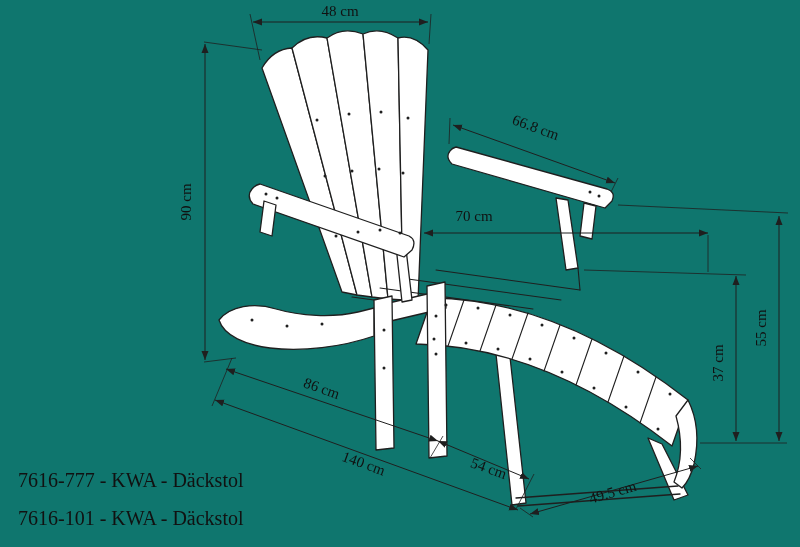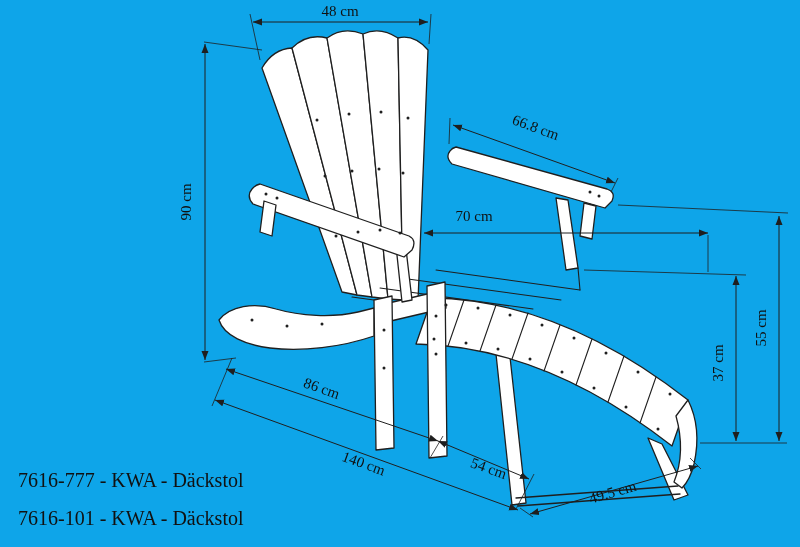--- a/index.html
+++ b/index.html
@@ -1,16 +1,16 @@
 <!DOCTYPE html>
 <html><head>
 <meta charset="utf-8">
 <style>
   html,body{margin:0;padding:0;background:#fff;}
-  .canvas{position:relative;width:800px;height:547px;background:#0ea5e9;overflow:hidden;
+  .canvas{position:relative;width:800px;height:547px;background:#0f766e;overflow:hidden;
           font-family:"Liberation Serif", serif;}
   svg{display:block;}
   .dim-text text{font-family:"Liberation Serif", serif;font-size:15px;}
   .codes text{font-family:"Liberation Serif", serif;font-size:20px;}
 </style>
 </head>
 <body>
 
 <div class="canvas">
 <svg width="800" height="547" viewBox="0 0 800 547" xmlns="http://www.w3.org/2000/svg">

